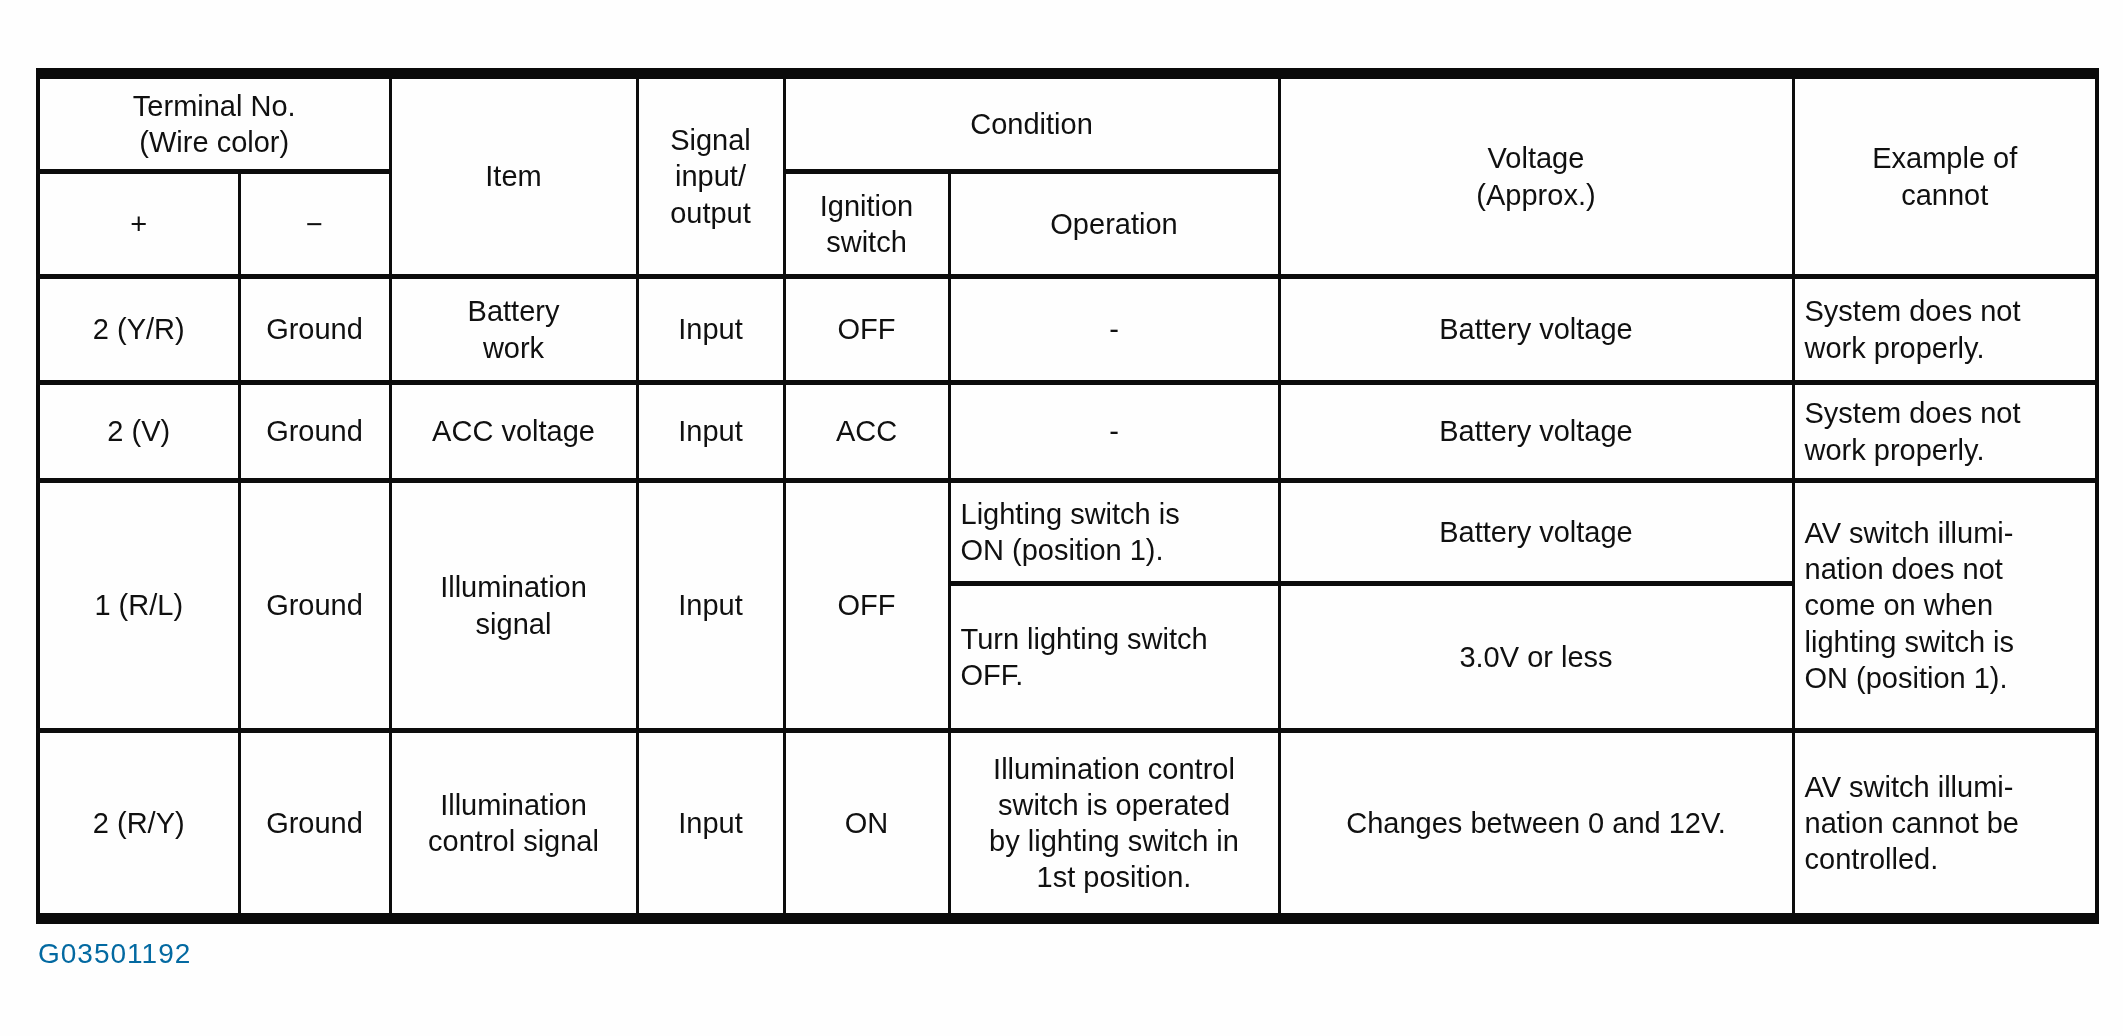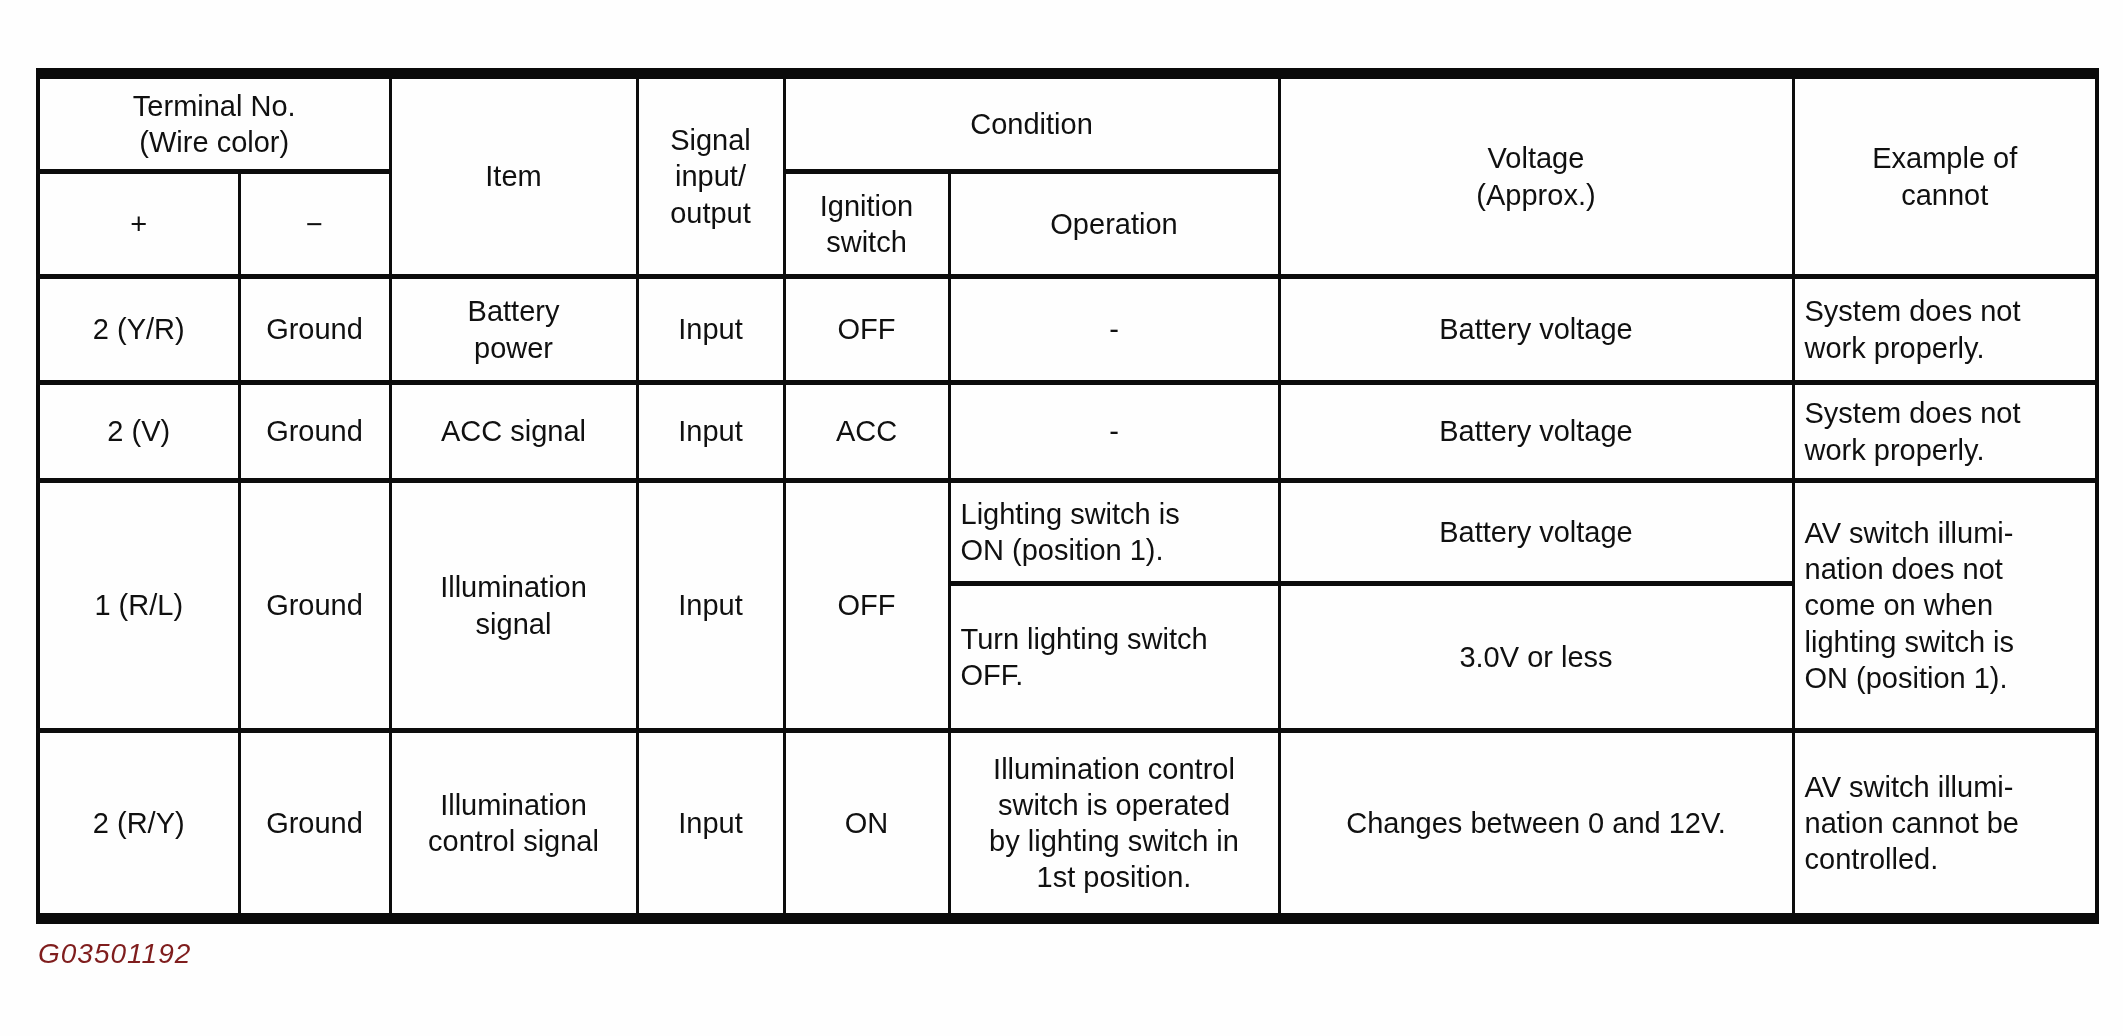--- a/index.html
+++ b/index.html
@@ -42,22 +42,21 @@
   table.spec td.left {
     text-align: left;
     padding-right: 8px;
   }
   .figure-id {
     position: absolute;
     left: 38px;
     top: 938px;
     font-size: 28px;
     letter-spacing: 1px;
-    color: #7f1d1d;
-    font-style: italic;
+    color: #0369a1;
   }
 </style>
 </head>
 <body>
 
 <div class="page">
 
   <table class="spec">
     <colgroup>
       <col style="width:201px">
@@ -90,33 +89,33 @@
       <td>−</td>
       <td>Ignition
 switch</td>
       <td>Operation</td>
     </tr>
 
     <tr style="height:106px">
       <td>2 (Y/R)</td>
       <td>Ground</td>
       <td>Battery
-power</td>
+work</td>
       <td>Input</td>
       <td>OFF</td>
       <td>-</td>
       <td>Battery voltage</td>
       <td class="left">System does not
 work properly.</td>
     </tr>
 
     <tr style="height:98px">
       <td>2 (V)</td>
       <td>Ground</td>
-      <td>ACC signal</td>
+      <td>ACC voltage</td>
       <td>Input</td>
       <td>ACC</td>
       <td>-</td>
       <td>Battery voltage</td>
       <td class="left">System does not
 work properly.</td>
     </tr>
 
     <tr style="height:103px">
       <td rowspan="2">1 (R/L)</td>

